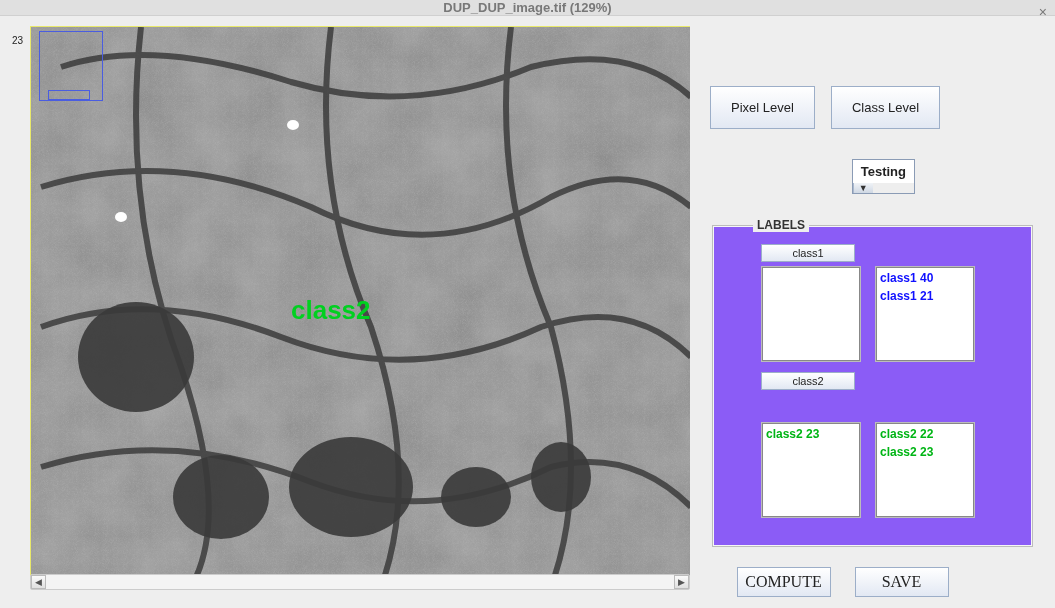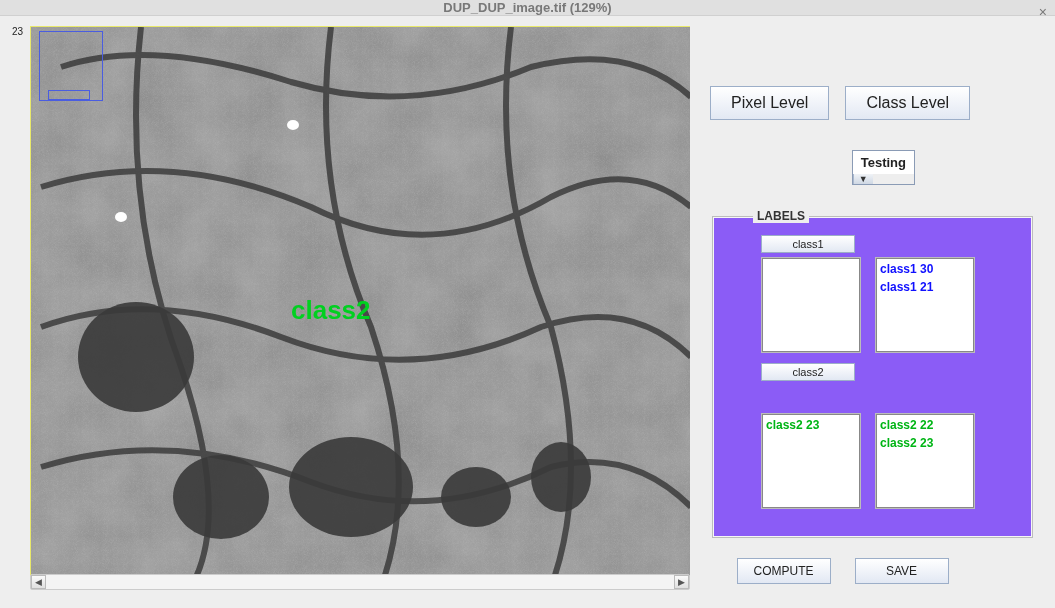--- a/index.html
+++ b/index.html
@@ -42,21 +42,21 @@
     height: calc(100% - 24px);
     padding: 10px;
   }
   .left-panel {
     flex: 0 0 680px;
     position: relative;
   }
   .ruler-label {
     position: absolute;
     left: 2px;
-    top: 0px;
+    top: 9px;
     font-size: 10px;
     color: #222;
   }
   .image-viewport {
     position: absolute;
     left: 20px;
     top: 0px;
     width: 660px;
     height: 550px;
     background: #7d7d7d;
@@ -126,22 +126,22 @@
     position: relative;
   }
   .button-row {
     display: flex;
     gap: 16px;
     margin-bottom: 30px;
   }
   .btn {
     background: linear-gradient(#ffffff, #e2e8f3);
     border: 1px solid #9caec8;
-    padding: 7px 20px;
-    font-size: 16px;
+    padding: 13px 20px;
+    font-size: 13px;
     cursor: pointer;
     min-width: 90px;
     color: #222;
   }
   .btn-configure {
     margin-left: 14px;
   }
   .mode-row {
     display: flex;
     justify-content: flex-end;
@@ -218,24 +218,25 @@
   .bottom-row {
     display: flex;
     gap: 24px;
     justify-content: center;
     padding-right: 60px;
   }
   .bottom-btn {
     background: linear-gradient(#ffffff, #e2e8f3);
     border: 1px solid #9caec8;
     padding: 5px 0;
-    font-size: 12px;
+    font-size: 16px;
     cursor: pointer;
     width: 94px;
     color: #222;
+    font-family: Liberation Serif, serif;
   }
 </style>
 </head>
 <body>
 
 <div class="titlebar">
   <span class="titlebar-title">DUP_DUP_image.tif (129%)</span>
   <span class="titlebar-close">×</span>
 </div>
 
@@ -310,21 +311,21 @@
 
       <div class="class-section">
         <div class="class-btn-wrap">
           <button class="small-btn">class1</button>
         </div>
         <div class="list-row">
           <div class="listbox blue">
             <div class="entry"></div>
           </div>
           <div class="listbox blue">
-            <div class="entry">class1 30</div>
+            <div class="entry">class1 40</div>
             <div class="entry">class1 21</div>
           </div>
         </div>
       </div>
 
       <div class="class-section">
         <div class="class-btn-wrap">
           <button class="small-btn">class2</button>
         </div>
         <div class="list-row">

